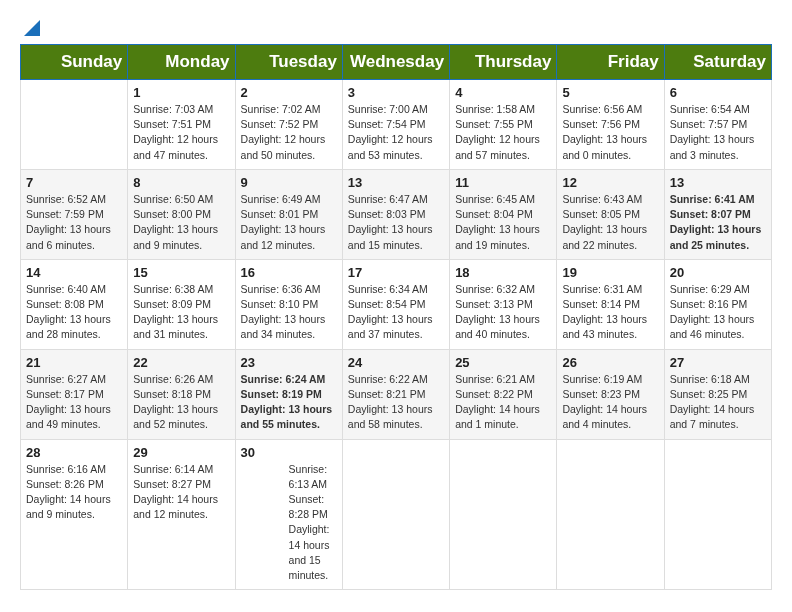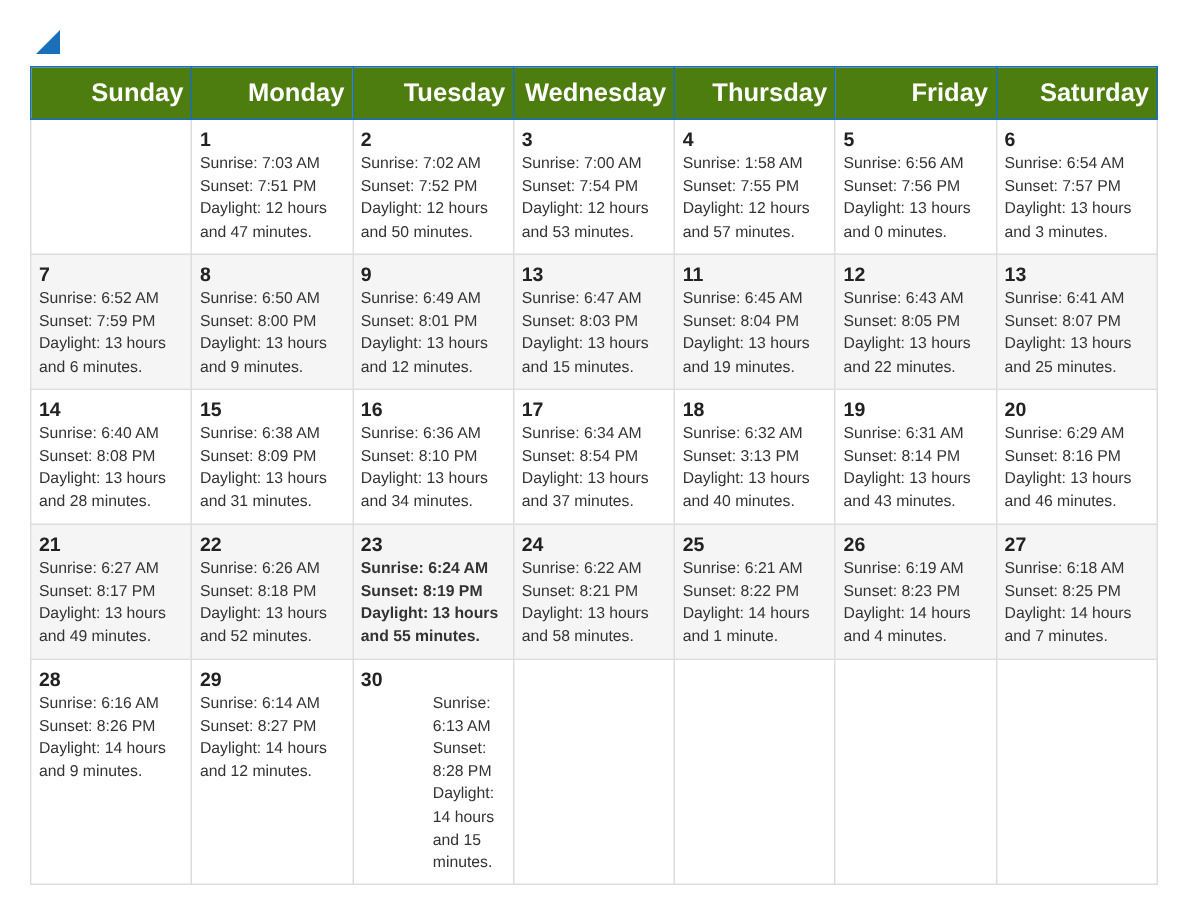--- a/index.html
+++ b/index.html
@@ -191,21 +191,21 @@
         </td>
         <td>
           <span class="day-number">12</span>
           <div class="day-info" style="white-space: pre-line;">Sunrise: 6:43 AM
 Sunset: 8:05 PM
 Daylight: 13 hours
 and 22 minutes.</div>
         </td>
         <td>
           <span class="day-number">13</span>
-          <div class="day-info" style="white-space: pre-line;">Sunrise: 6:41 AM
+          <div class="day-info" style="white-space: pre-line; font-weight: bold;">Sunrise: 6:41 AM
 Sunset: 8:07 PM
 Daylight: 13 hours
 and 25 minutes.</div>
         </td>
       </tr>
       <tr>
         <td>
           <span class="day-number">14</span>
           <div class="day-info" style="white-space: pre-line;">Sunrise: 6:40 AM
 Sunset: 8:08 PM

